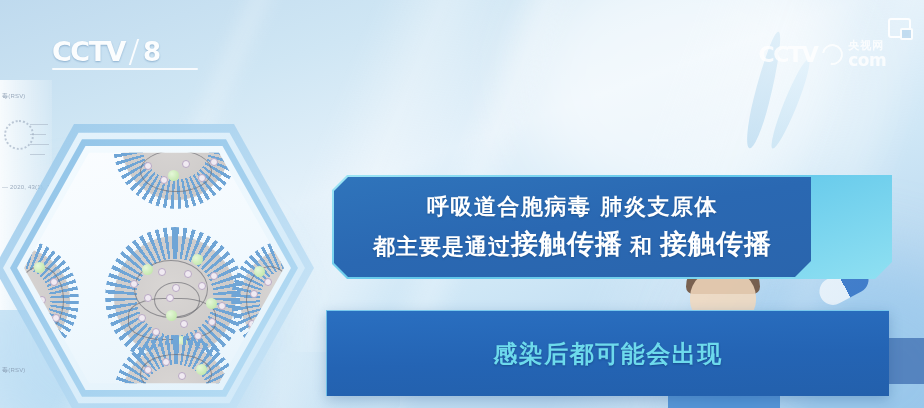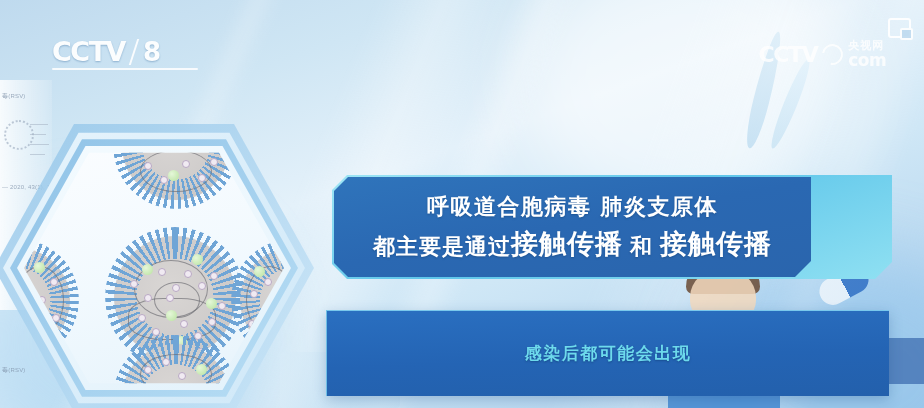--- a/index.html
+++ b/index.html
@@ -142,21 +142,21 @@
   .p1-l2 .gap{display:inline-block;width:7px;}
 
   
   .panel2{
     position:absolute;left:326px;top:310px;width:562px;height:85px;
     background:linear-gradient(178deg,#2a6fc0 0%,#2464b4 55%,#2360ac 100%);
     border-top:1px solid #79c8ec;border-left:1px solid #6fbfe6;
     box-shadow:0 4px 12px rgba(25,70,130,.25);
     display:flex;flex-direction:column;align-items:center;justify-content:center;gap:3px;
   }
-  .p2-l1{font-family:"DejaVu Sans","Liberation Sans",sans-serif;font-weight:bold;font-size:17px;
+  .p2-l1{font-family:"DejaVu Sans","Liberation Sans",sans-serif;font-weight:bold;font-size:24px;
     color:#6ddaec;letter-spacing:1.5px;white-space:nowrap;text-shadow:0 1px 2px rgba(8,40,85,.4);}
   .p2-l2{font-family:"DejaVu Sans","Liberation Sans",sans-serif;font-weight:bold;font-size:25px;
     color:#ffffff;letter-spacing:.5px;white-space:nowrap;text-shadow:0 1px 3px rgba(8,40,85,.45);}
 
   
   .cartoon{position:absolute;pointer-events:none;}
   .c-head{left:690px;top:268px;width:66px;height:58px;border-radius:50% 50% 44% 44%;
     background:#f3d9bd;opacity:.85;}
   .c-hair{left:686px;top:258px;width:74px;height:36px;border-radius:40px 40px 10px 10px;
     background:#6a4a33;opacity:.85;}

